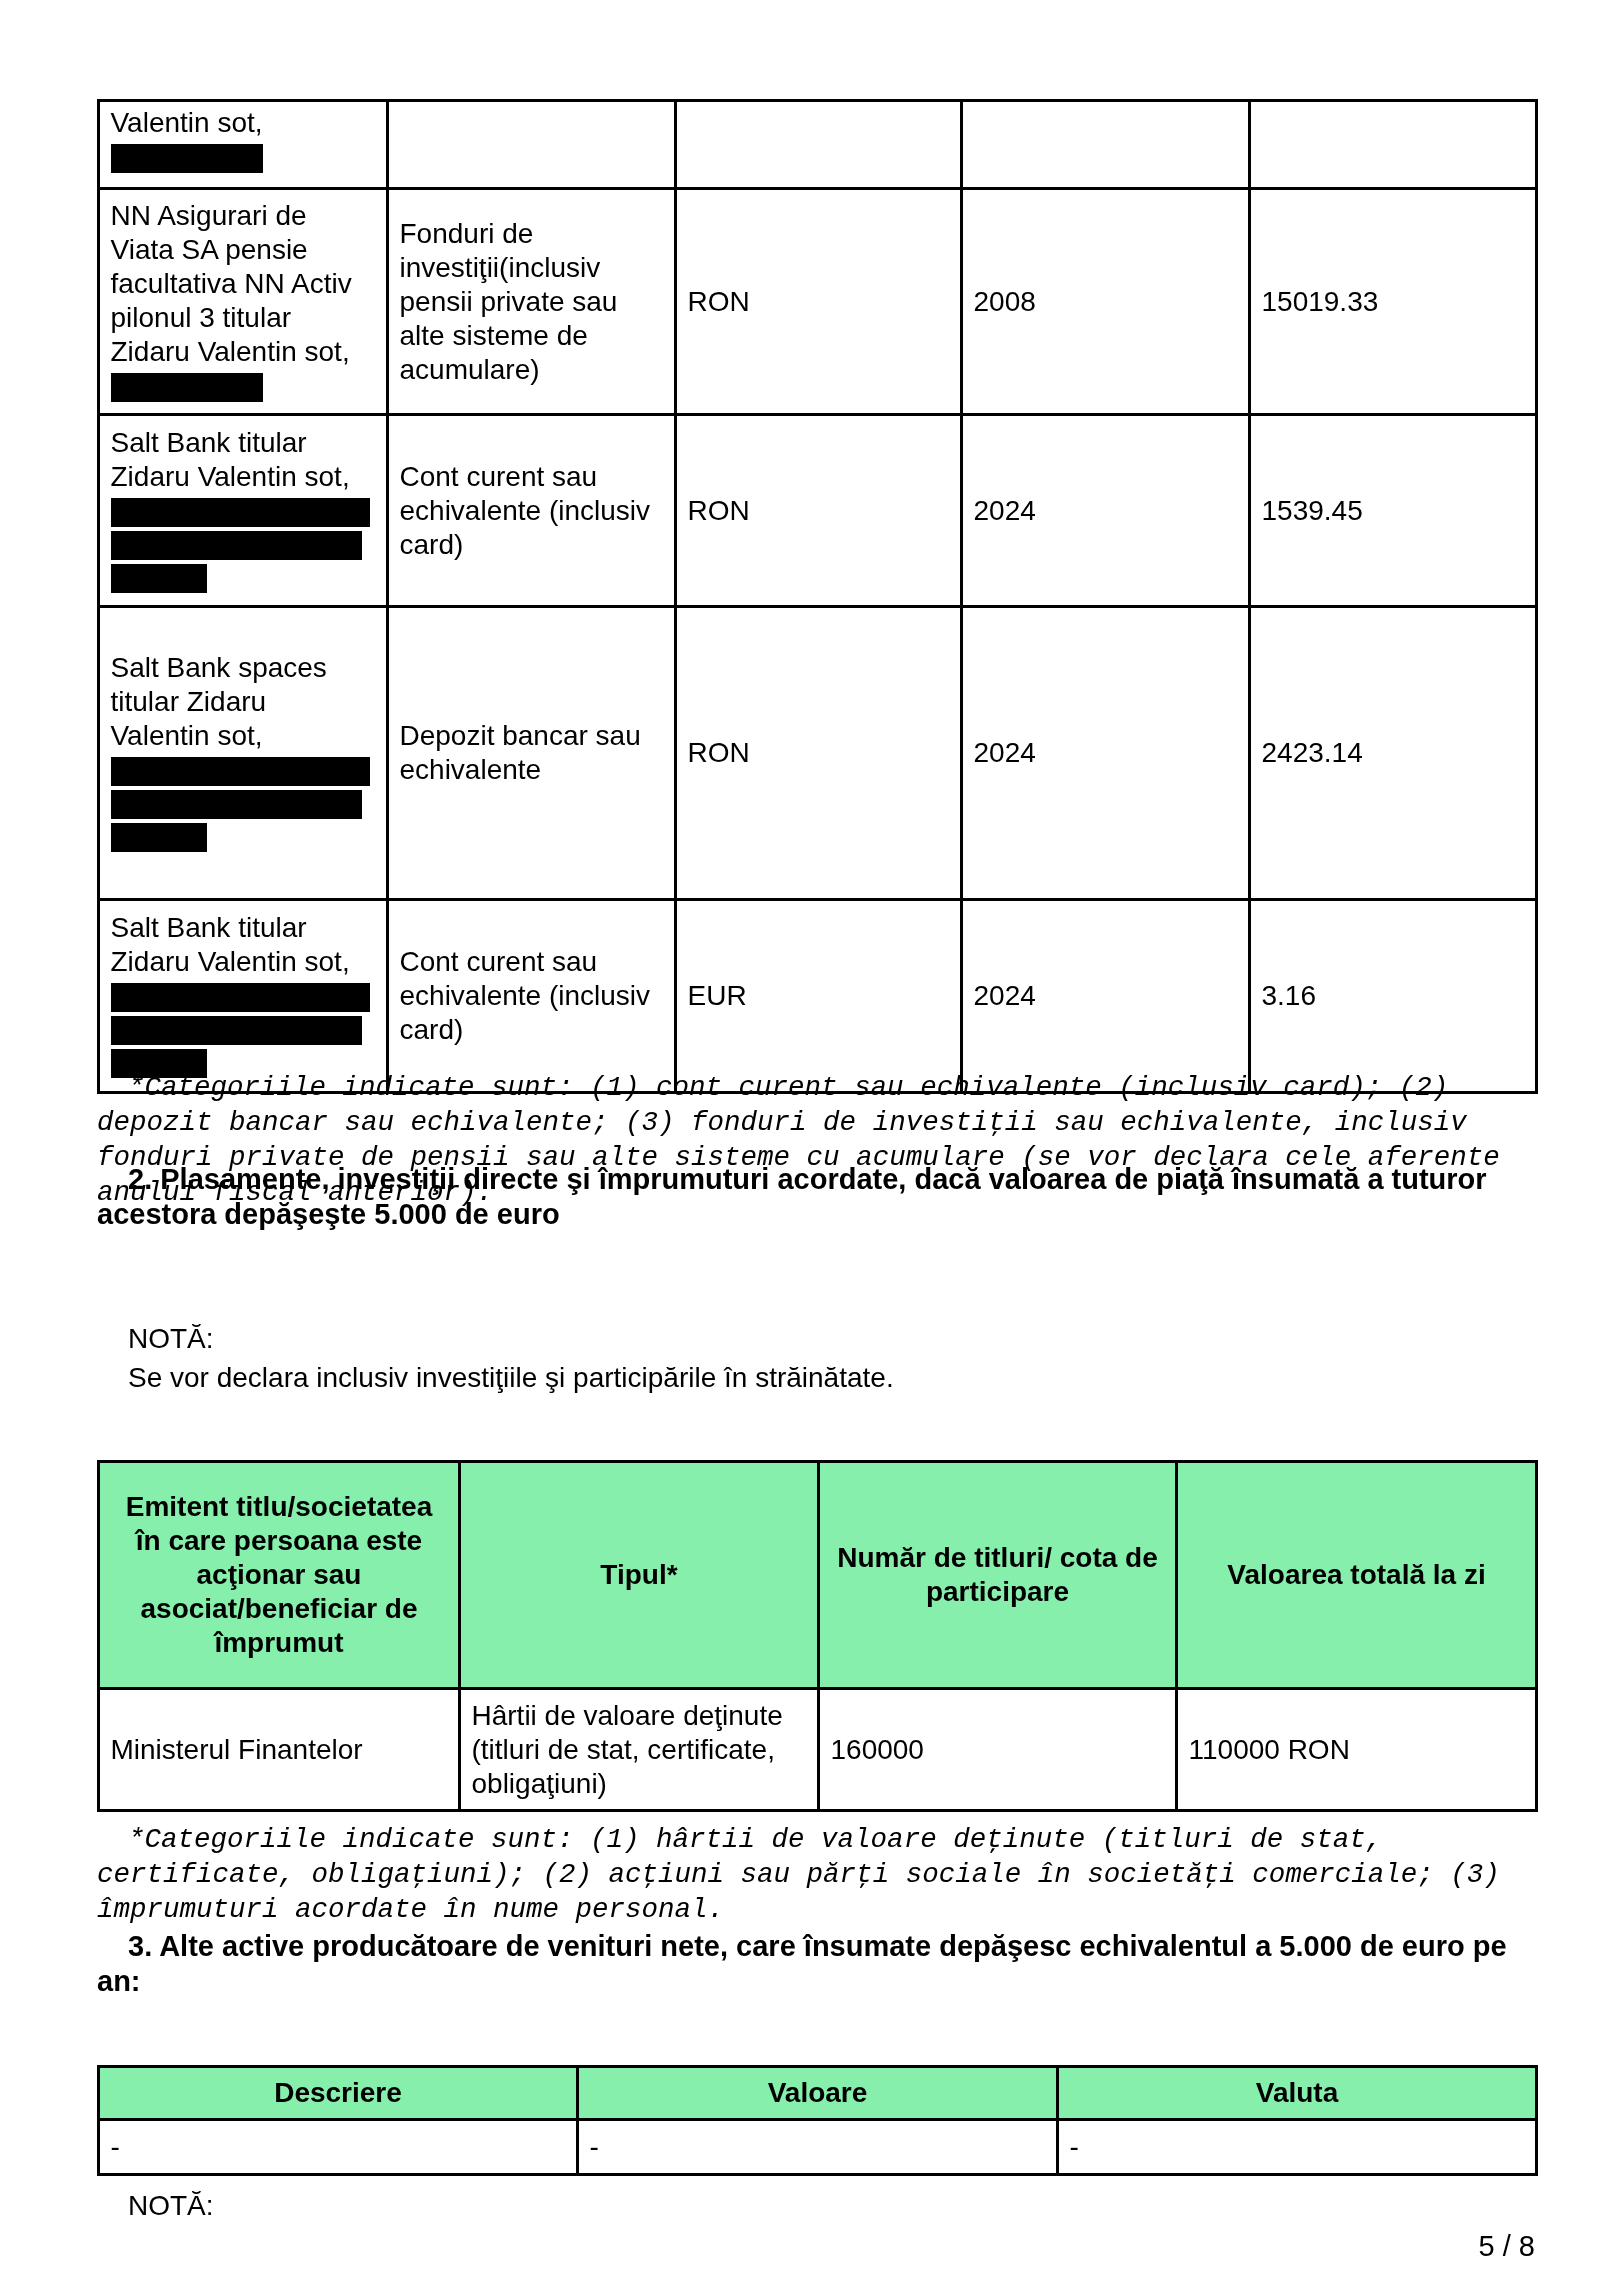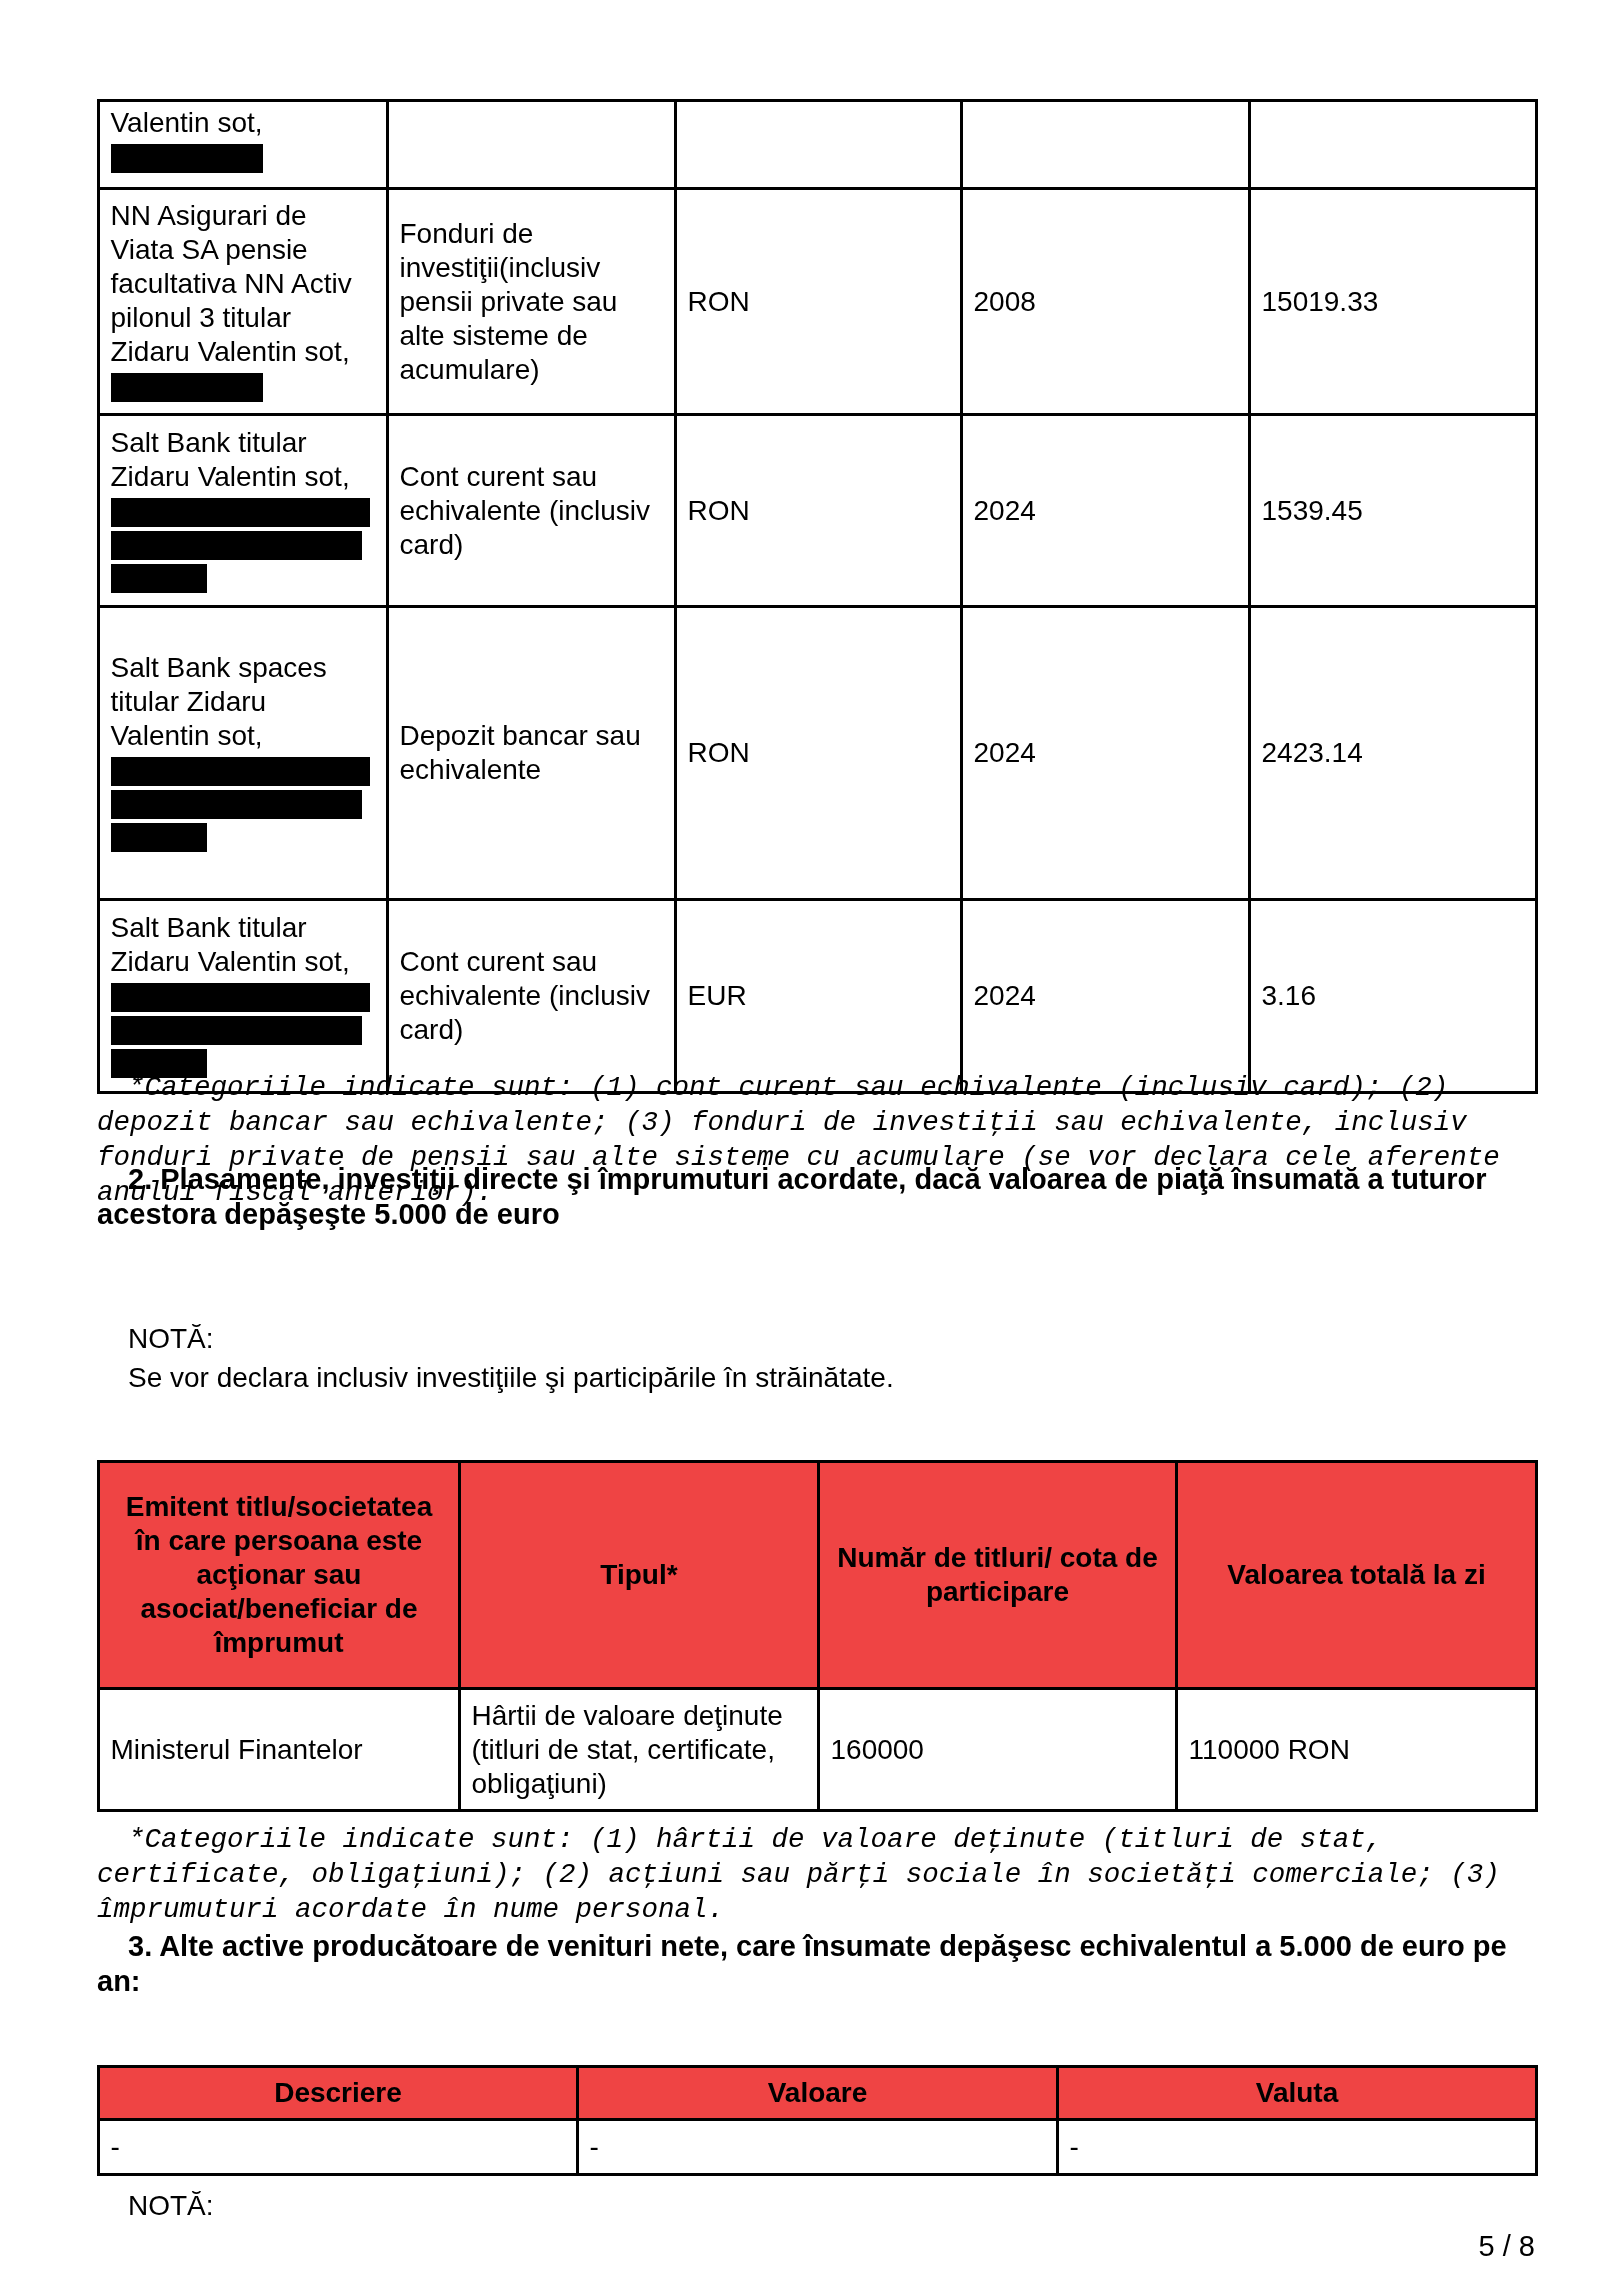--- a/index.html
+++ b/index.html
@@ -2,21 +2,21 @@
 <html style="font-size:10.5px"><head>
 <meta charset="utf-8">
 <style>
   html, body { margin: 0; padding: 0; background: #ffffff; }
   body { width: 1622px; height: 2295px; position: relative; overflow: hidden;
          font-family: "Liberation Sans", "DejaVu Sans", sans-serif; color: #000; }
   .abs { position: absolute; }
   table { border-collapse: collapse; position: absolute; table-layout: fixed; }
   td, th { border: 3.9px solid #000; vertical-align: middle; font-size: 28px; line-height: 34px;
            padding: 5.2px 10.5px; text-align: left; font-weight: normal; }
-  th { background: #ef4444; font-weight: bold; text-align: center; }
+  th { background: #86efac; font-weight: bold; text-align: center; }
   .redact { display: block; background: #000; height: 29px; margin: 3.9px 0 2.6px 0; }
   .r-sm { width: 152px; }
   .r-lg { width: 259px; }
   .r-md { width: 251px; }
   .r-xs { width: 96px; }
   td.top { vertical-align: top; padding-top: 3.9px; }
   .note { font-style: italic; font-size: 27.5px; line-height: 35px; font-family: Liberation Mono, monospace; }
   .heading { font-weight: bold; font-size: 29px; line-height: 35px; }
   .plain { font-size: 28px; line-height: 39px; }
   .indent { text-indent: 31px; }

